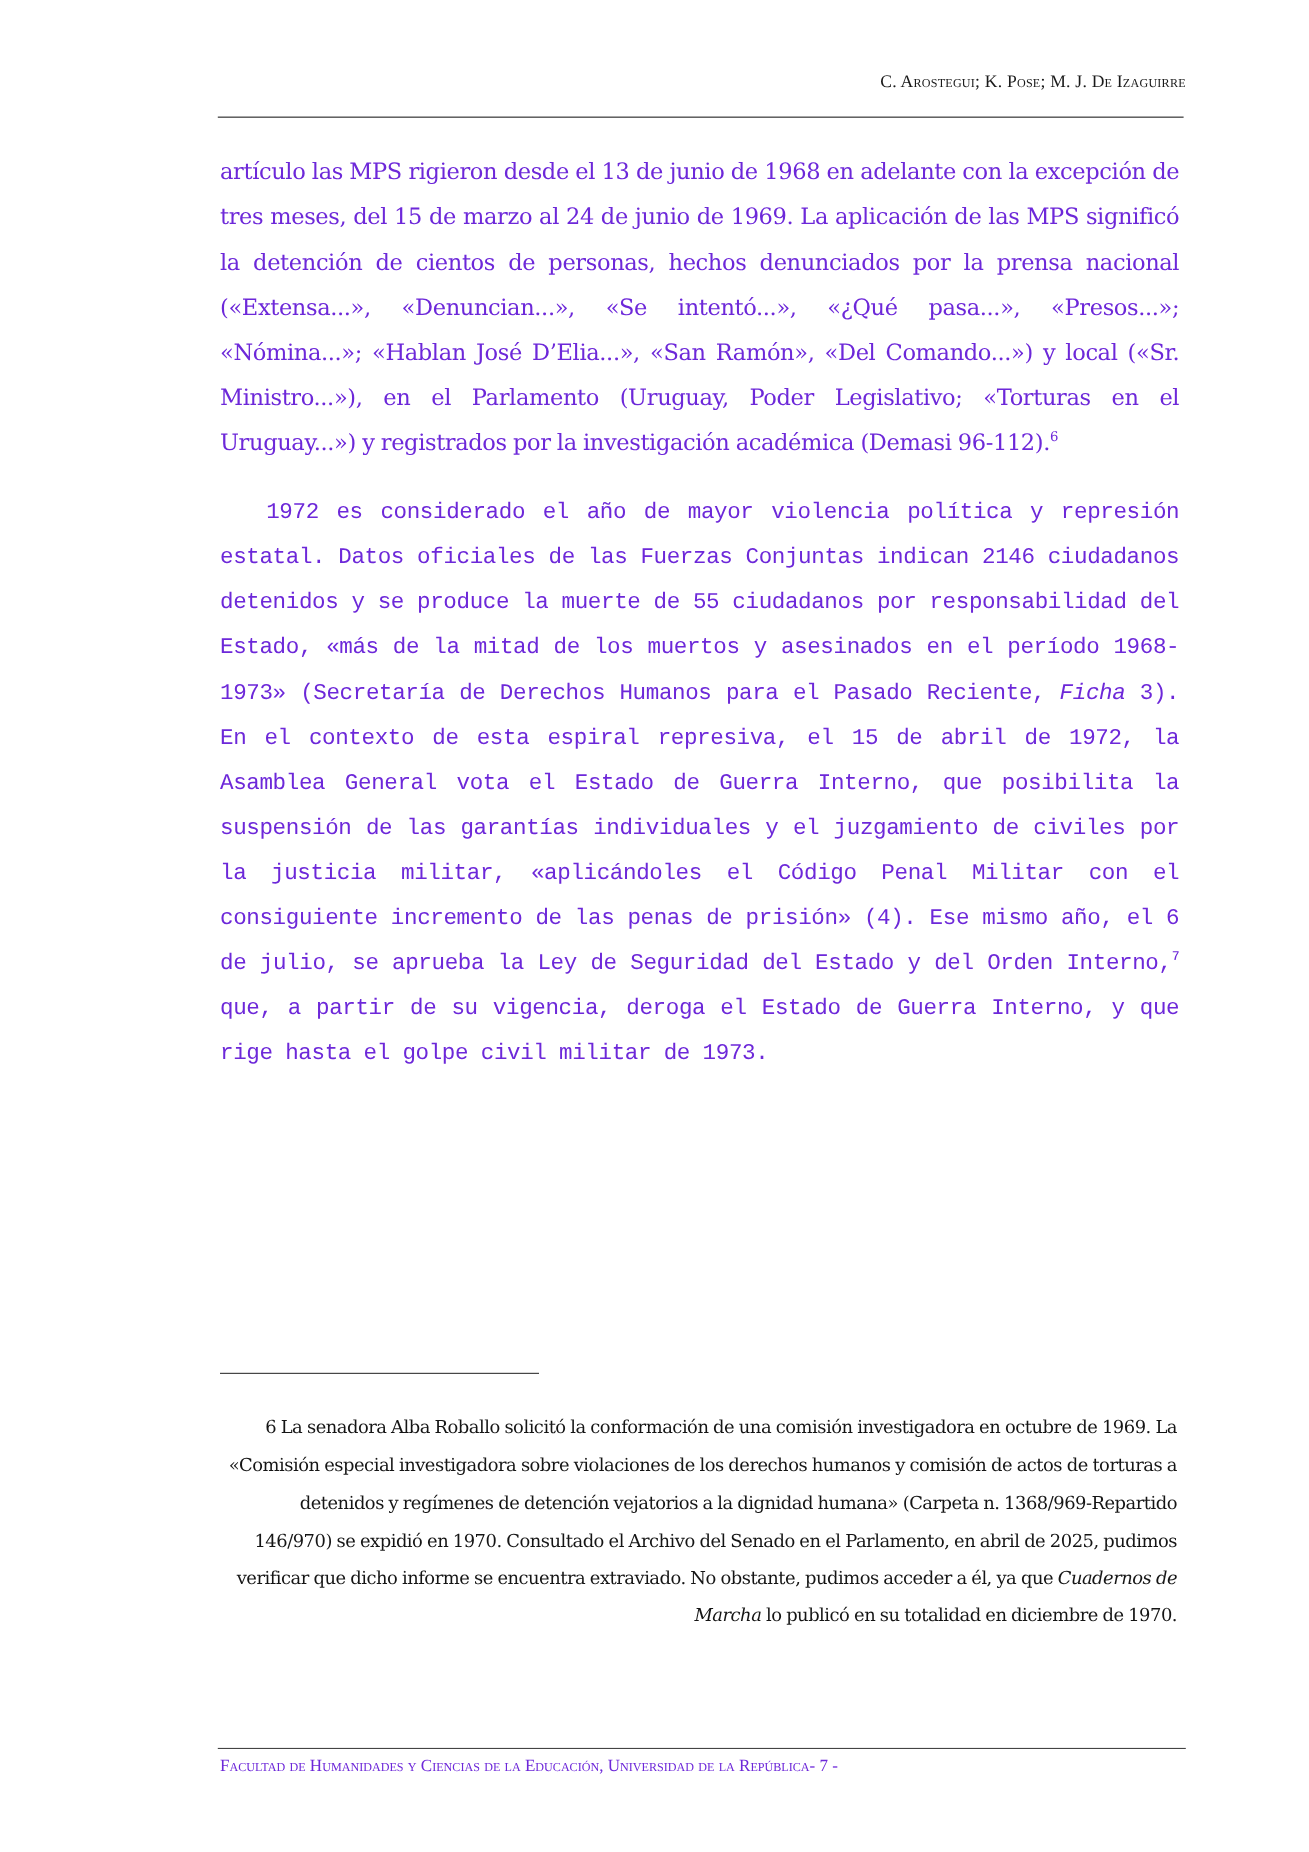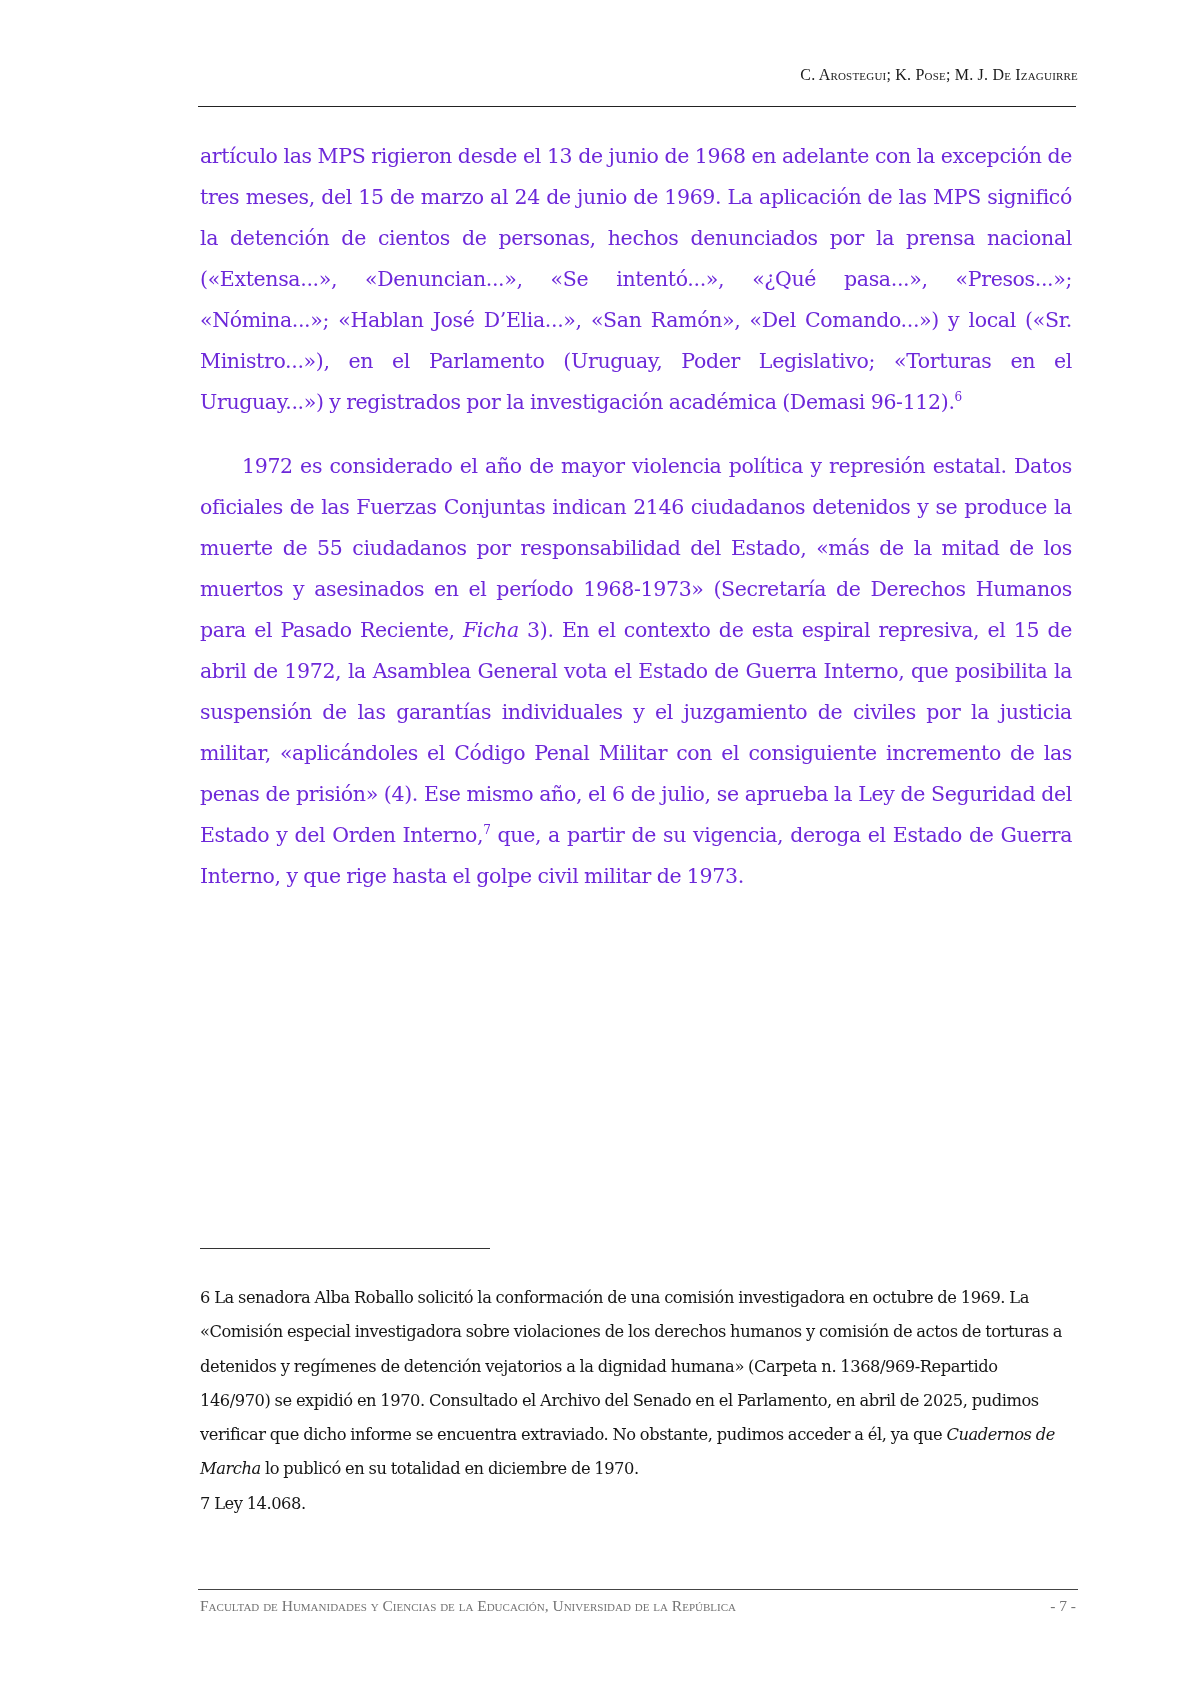--- a/index.html
+++ b/index.html
@@ -3,48 +3,47 @@
   <meta charset="utf-8">
   <style>
     html, body { margin: 0; padding: 0; background: #ffffff; }
     body { width: 1190px; height: 1684px; position: relative; overflow: hidden;
            font-family: "DejaVu Serif", "Liberation Serif", serif; color: #111; }
     .page { position: absolute; left: 16px; top: 0; width: 1190px; height: 1684px; background: #fff; }
     .header-text { position: absolute; right: 128px; top: 66px; font-size: 16px; font-variant: small-caps; letter-spacing: 0.2px; color: #1a1a1a; font-family: "Liberation Serif", serif; }
     .header-rule { position: absolute; left: 182px; right: 130px; top: 106px; height: 0; border-top: 1.6px solid #222; }
     .body-text { position: absolute; left: 184px; width: 872px; top: 136px; font-size: 20.5px; line-height: 41px; text-align: justify; color: #6d28d9; font-family: "DejaVu Serif", serif; letter-spacing: -0.35px; word-spacing: -0.5px; }
     .body-text p { margin: 0; }
-    .body-text p + p { margin-top: 23px; }
+    .body-text p + p { margin-top: 23px; font-family: Liberation Mono, monospace; }
     .indent { text-indent: 42px; }
     sup { font-size: 12px; line-height: 0; vertical-align: 8px; }
     .fn-rule { position: absolute; left: 184px; top: 1248px; width: 290px; border-top: 1.5px solid #333; }
     .footnotes { position: absolute; left: 184px; width: 870px; top: 1281px; font-size: 16.3px; line-height: 34.3px; color: #151515; font-family: "DejaVu Serif", serif; letter-spacing: -0.45px; word-spacing: -0.5px; }
-    .footnotes p { margin: 0; }
+    .footnotes p { margin: 0; text-align: right; }
     .footer-rule { position: absolute; left: 182px; right: 128px; top: 1589px; border-top: 1.8px solid #444; }
-    .footer { position: absolute; left: 184px; right: 130px; top: 1597px; display: flex; justify-content: space-between; font-size: 15.5px; font-variant: small-caps; color: #737373; font-family: "Liberation Serif", serif; }
+    .footer { position: absolute; left: 184px; right: 130px; top: 1597px; display: flex; justify-content: flex-start; font-size: 15.5px; font-variant: small-caps; color: #6d28d9; font-family: "Liberation Serif", serif; }
     em { font-style: italic; }
   </style>
 </head>
 <body>
 
 <div class="page">
 
   <div class="header-text">C. Arostegui; K. Pose; M. J. De Izaguirre</div>
   <div class="header-rule"></div>
 
   <div class="body-text">
     <p><span>artículo las MPS rigieron desde el 13 de junio de 1968 en adelante con la excepción de tres meses, del 15 de marzo al 24 de junio de 1969. La aplicación de las MPS significó la detención de cientos de personas, hechos denunciados por la prensa nacional («Extensa...», «Denuncian...», «Se intentó...», «¿Qué pasa...», «Presos...»; «Nómina...»; «Hablan José D’Elia...», «San Ramón», «Del Comando...») y local («Sr. Ministro...»), en el Parlamento (Uruguay, Poder Legislativo; «Torturas en el Uruguay...») y registrados por la investigación académica (Demasi 96-112).</span><sup>6</sup></p>
     <p class="indent"><span>1972 es considerado el año de mayor violencia política y represión estatal. Datos oficiales de las Fuerzas Conjuntas indican 2146 ciudadanos detenidos y se produce la muerte de 55 ciudadanos por responsabilidad del Estado, «más de la mitad de los muertos y asesinados en el período 1968-1973» (Secretaría de Derechos Humanos para el Pasado Reciente, </span><em>Ficha</em><span> 3). En el contexto de esta espiral represiva, el 15 de abril de 1972, la Asamblea General vota el Estado de Guerra Interno, que posibilita la suspensión de las garantías individuales y el juzgamiento de civiles por la justicia militar, «aplicándoles el Código Penal Militar con el consiguiente incremento de las penas de prisión» (4). Ese mismo año, el 6 de julio, se aprueba la Ley de Seguridad del Estado y del Orden Interno,</span><sup>7</sup><span> que, a partir de su vigencia, deroga el Estado de Guerra Interno, y que rige hasta el golpe civil militar de 1973.</span></p>
   </div>
 
   <div class="fn-rule"></div>
 
   <div class="footnotes">
     <p><span>6 La senadora Alba Roballo solicitó la conformación de una comisión investigadora en octubre de 1969. La «Comisión especial investigadora sobre violaciones de los derechos humanos y comisión de actos de torturas a detenidos y regímenes de detención vejatorios a la dignidad humana» (Carpeta n.  1368/969-Repartido 146/970) se expidió en 1970. Consultado el Archivo del Senado en el Parlamento, en abril de 2025, pudimos verificar que dicho informe se encuentra extraviado. No obstante, pudimos acceder a él, ya que </span><em>Cuadernos de Marcha</em><span> lo publicó en su totalidad en diciembre de 1970.</span></p>
-    <p>7 Ley 14.068.</p>
   </div>
 
   <div class="footer-rule"></div>
   <div class="footer">
     <span>Facultad de Humanidades y Ciencias de la Educación, Universidad de la República</span>
     <span>- 7 -</span>
   </div>
 
 </div>
 

